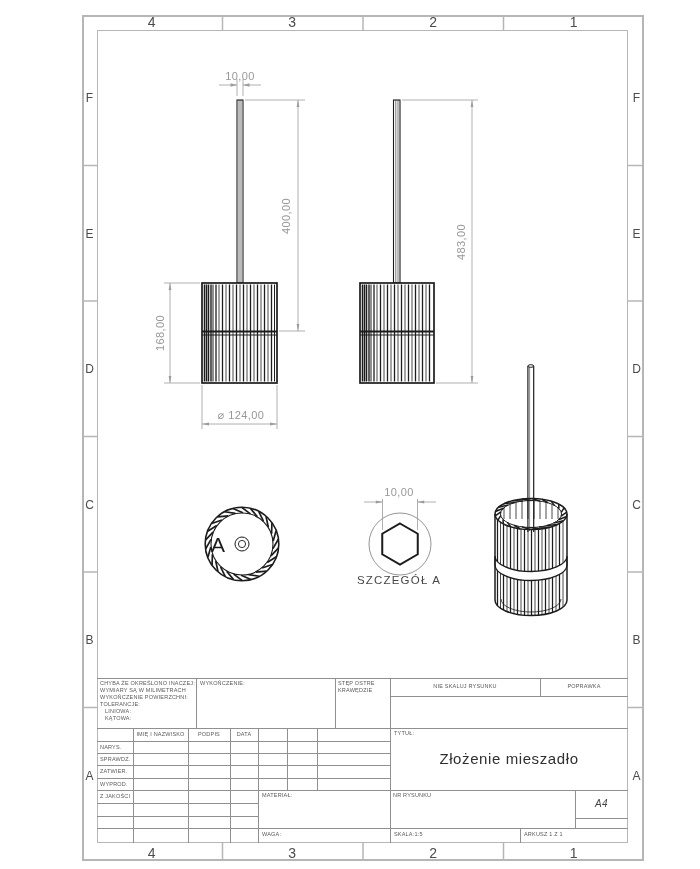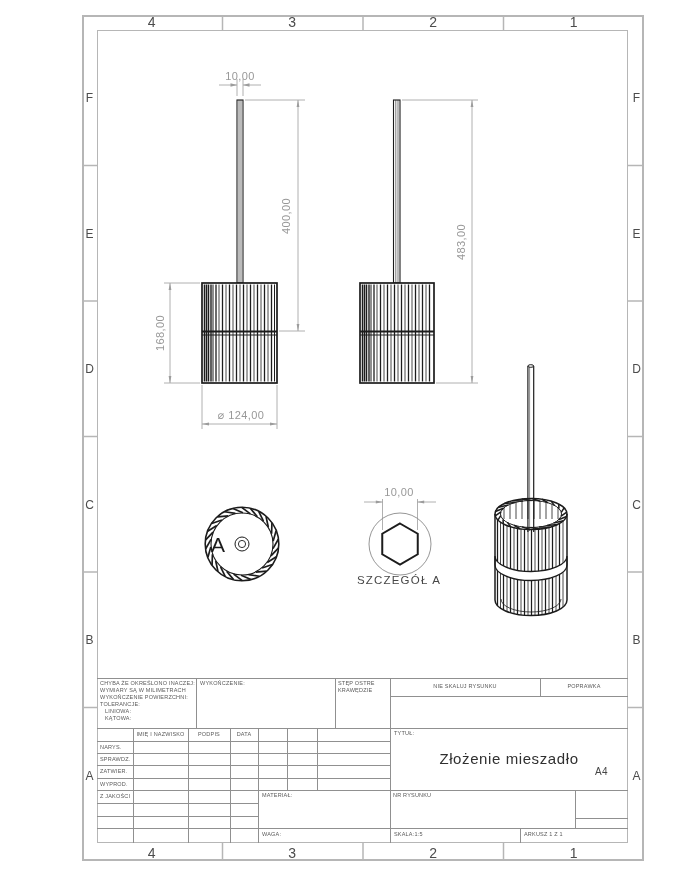--- a/index.html
+++ b/index.html
@@ -351,18 +351,18 @@
   <span class="tbt" style="left:100px;top:756px;">SPRAWDZ.</span>
   <span class="tbt" style="left:100px;top:768px;">ZATWIER.</span>
   <span class="tbt" style="left:100px;top:781px;">WYPROD.</span>
   <span class="tbt" style="left:100px;top:793px;">Z JAKOŚCI</span>
 
   <span class="tbt" style="left:394px;top:730px;">TYTUŁ:</span>
   <span class="title-main" style="left:390px;top:750px;width:238px;">Złożenie mieszadło</span>
 
   <span class="tbt" style="left:262px;top:792px;">MATERIAŁ:</span>
   <span class="tbt" style="left:393px;top:792px;">NR RYSUNKU</span>
-  <span class="a4" style="left:575px;top:766px;width:53px;">A4</span>
+  <span class="a4" style="left:575px;top:798px;width:53px;font-style:italic;">A4</span>
 
   <span class="tbt" style="left:262px;top:831px;">WAGA:</span>
   <span class="tbt" style="left:394px;top:831px;">SKALA:1:5</span>
   <span class="tbt" style="left:524px;top:831px;">ARKUSZ 1 Z 1</span>
 </div>
 
 </body></html>

